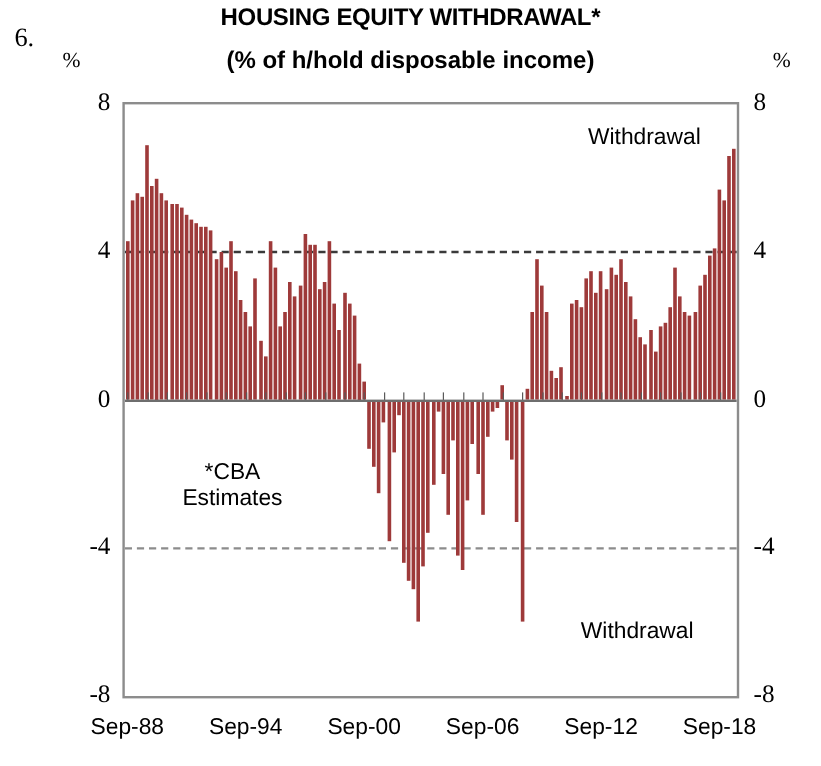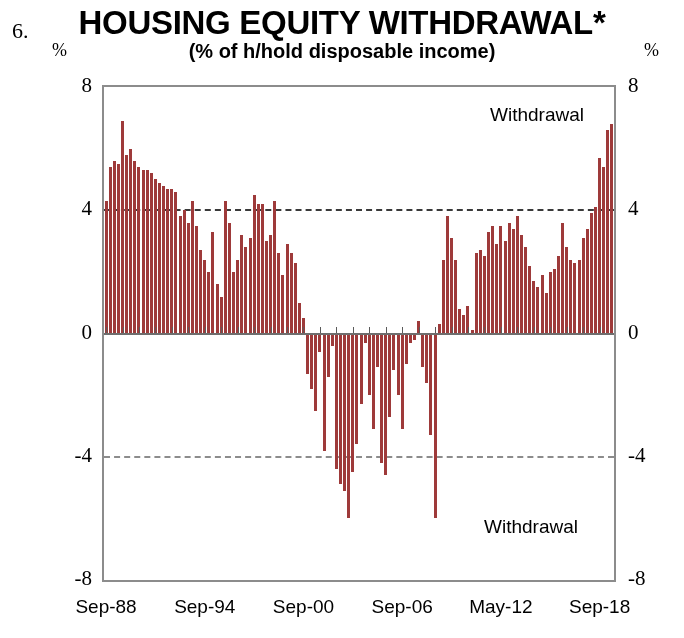--- a/index.html
+++ b/index.html
@@ -14,21 +14,21 @@
 
   
   .fig-number{
     position:absolute;left:12px;top:18px;
     font-size:22px;color:#000;
     font-family:"Liberation Serif", serif;
   }
   .chart-title{
     position:absolute;left:0;right:0;top:4px;
     text-align:center;
-    font-size:33px;font-weight:bold;
+    font-size:20px;font-weight:bold;
     letter-spacing:-0.3px;
     color:#000;
     font-family:"Liberation Sans", sans-serif;
   }
   .chart-subtitle{
     position:absolute;left:0;right:0;top:40px;
     text-align:center;
     font-size:20px;font-weight:bold;
     color:#000;
     font-family:"Liberation Sans", sans-serif;
@@ -281,30 +281,32 @@
         <div class="zeroline" style="top: 245.5px;"></div>
       </div>
   </div>
 
   <div id="y-axis-left"></div>
   <div id="y-axis-right"></div>
   <div id="x-axis"></div>
 
   <div class="annot" id="annot-injection">Withdrawal</div>
   <div class="annot" id="annot-withdrawal">Withdrawal</div>
+  <div class="annot" id="annot-cba">*CBA
+Estimates</div>
 
 <div class="ytick" style="left: 46px; top: 73px;">8</div>
     <div class="ytick right" style="left: 628px; top: 73px;">8</div>
     <div class="ytick" style="left: 46px; top: 196.25px;">4</div>
     <div class="ytick right" style="left: 628px; top: 196.25px;">4</div>
     <div class="ytick" style="left: 46px; top: 319.5px;">0</div>
     <div class="ytick right" style="left: 628px; top: 319.5px;">0</div>
     <div class="ytick" style="left: 46px; top: 442.75px;">-4</div>
     <div class="ytick right" style="left: 628px; top: 442.75px;">-4</div>
     <div class="ytick" style="left: 46px; top: 566px;">-8</div>
     <div class="ytick right" style="left: 628px; top: 566px;">-8</div>
     <div class="xtick" style="left: 106.056px;">Sep-88</div>
     <div class="xtick" style="left: 204.766px;">Sep-94</div>
     <div class="xtick" style="left: 303.476px; text-align: right;">Sep-00</div>
     <div class="xtick" style="left: 402.185px;">Sep-06</div>
-    <div class="xtick" style="left: 500.895px;">May-12</div>
+    <div class="xtick" style="left: 500.895px;">Sep-12</div>
     <div class="xtick" style="left: 599.605px;">Sep-18</div>
   </div>
 
 </body></html>

